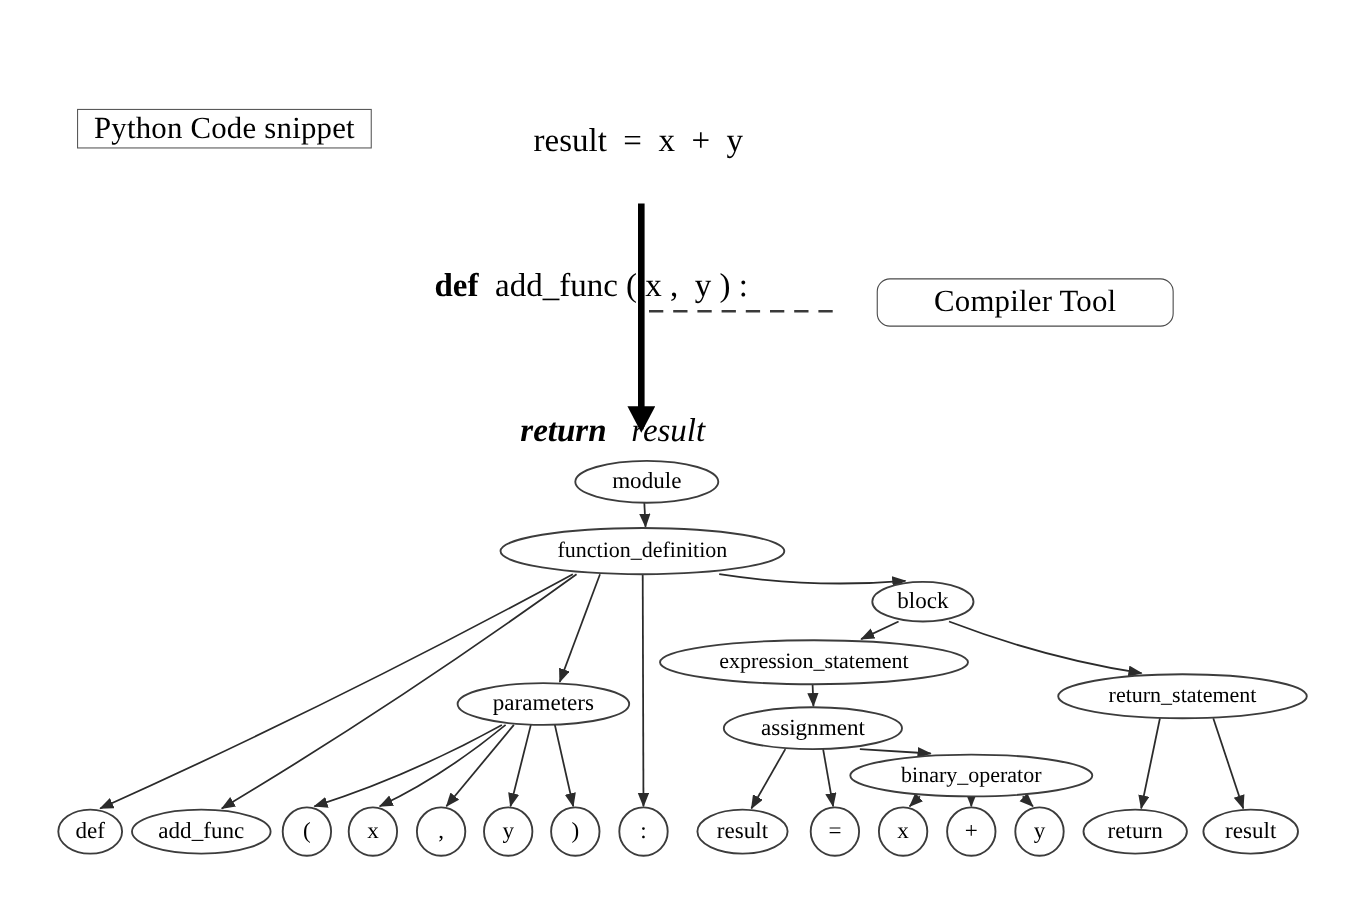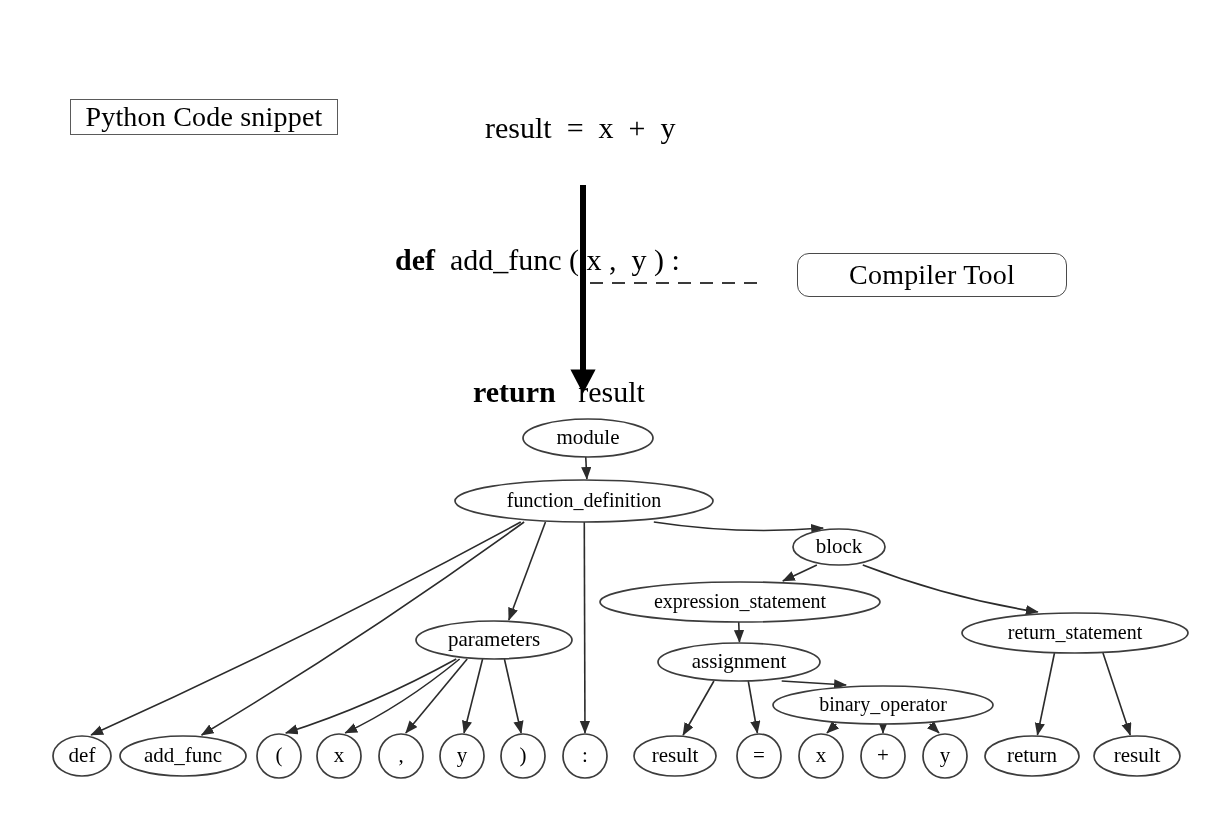--- a/index.html
+++ b/index.html
@@ -23,21 +23,21 @@
     width: 480px;
     color: #000;
     font-family: "Liberation Serif", "DejaVu Serif", serif;
     font-size: 30px;
     line-height: 44px;
     white-space: pre;
   }
   .code-line { display: block; }
   .code-line.l1 { text-indent: 0px; }
   .code-line.l2 { text-indent: 90px; }
-  .code-line.l3 { text-indent: 78px; }
+  .code-line.l3 { text-indent: 78px; font-style: italic; }
   .kw { font-weight: bold; }
 
   
   .label-box {
     position: absolute;
     border: 1.6px solid #5a5a5a;
     background: #ffffff;
     color: #000;
     font-size: 28px;
     display: flex;

